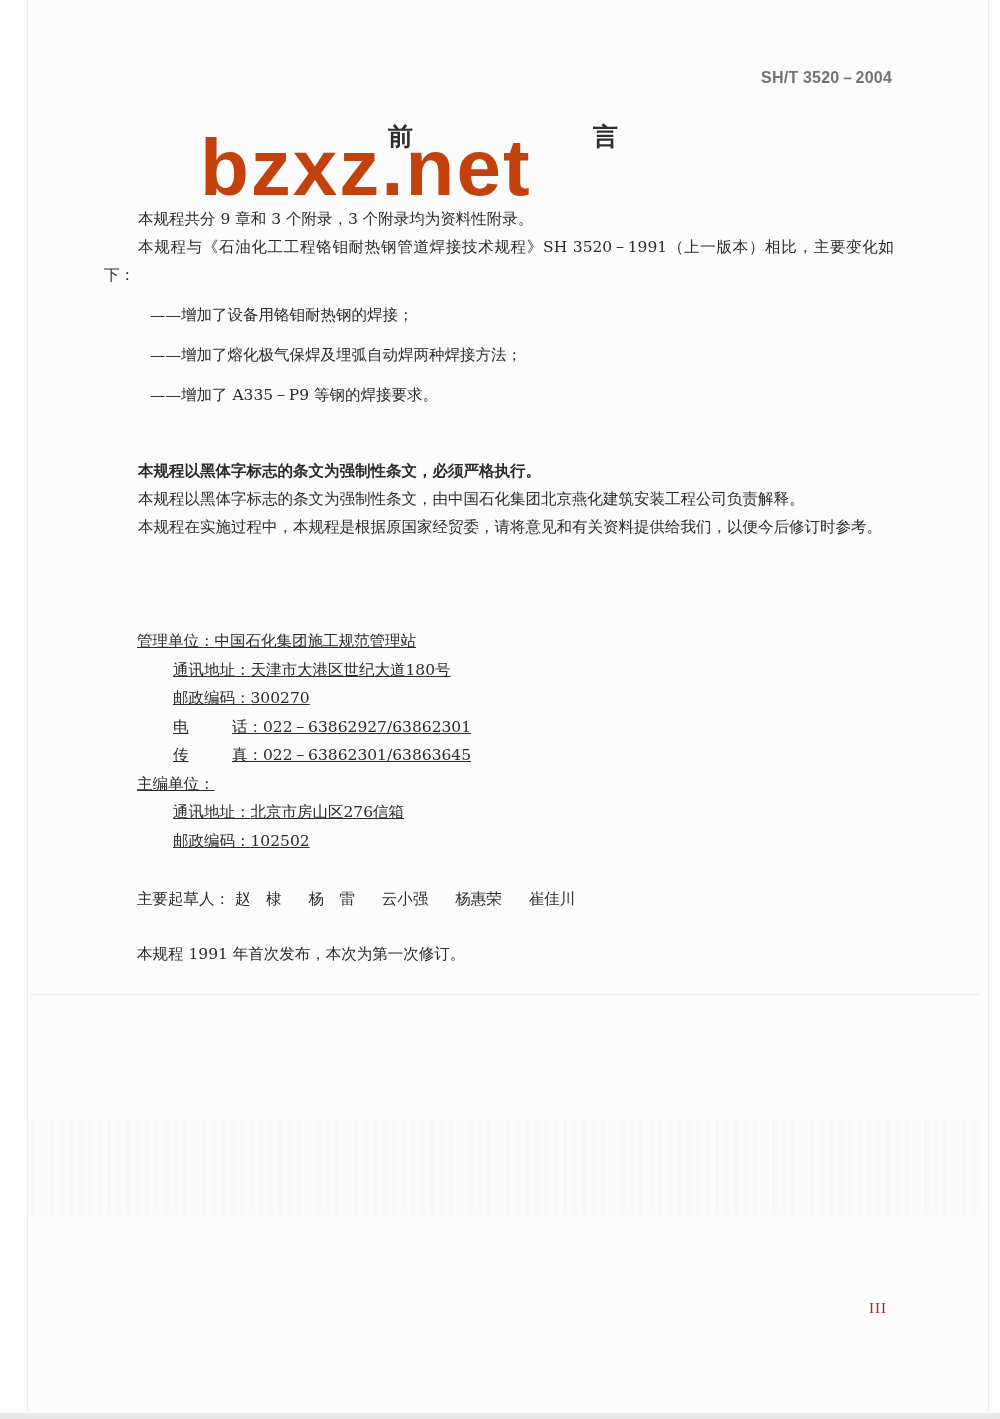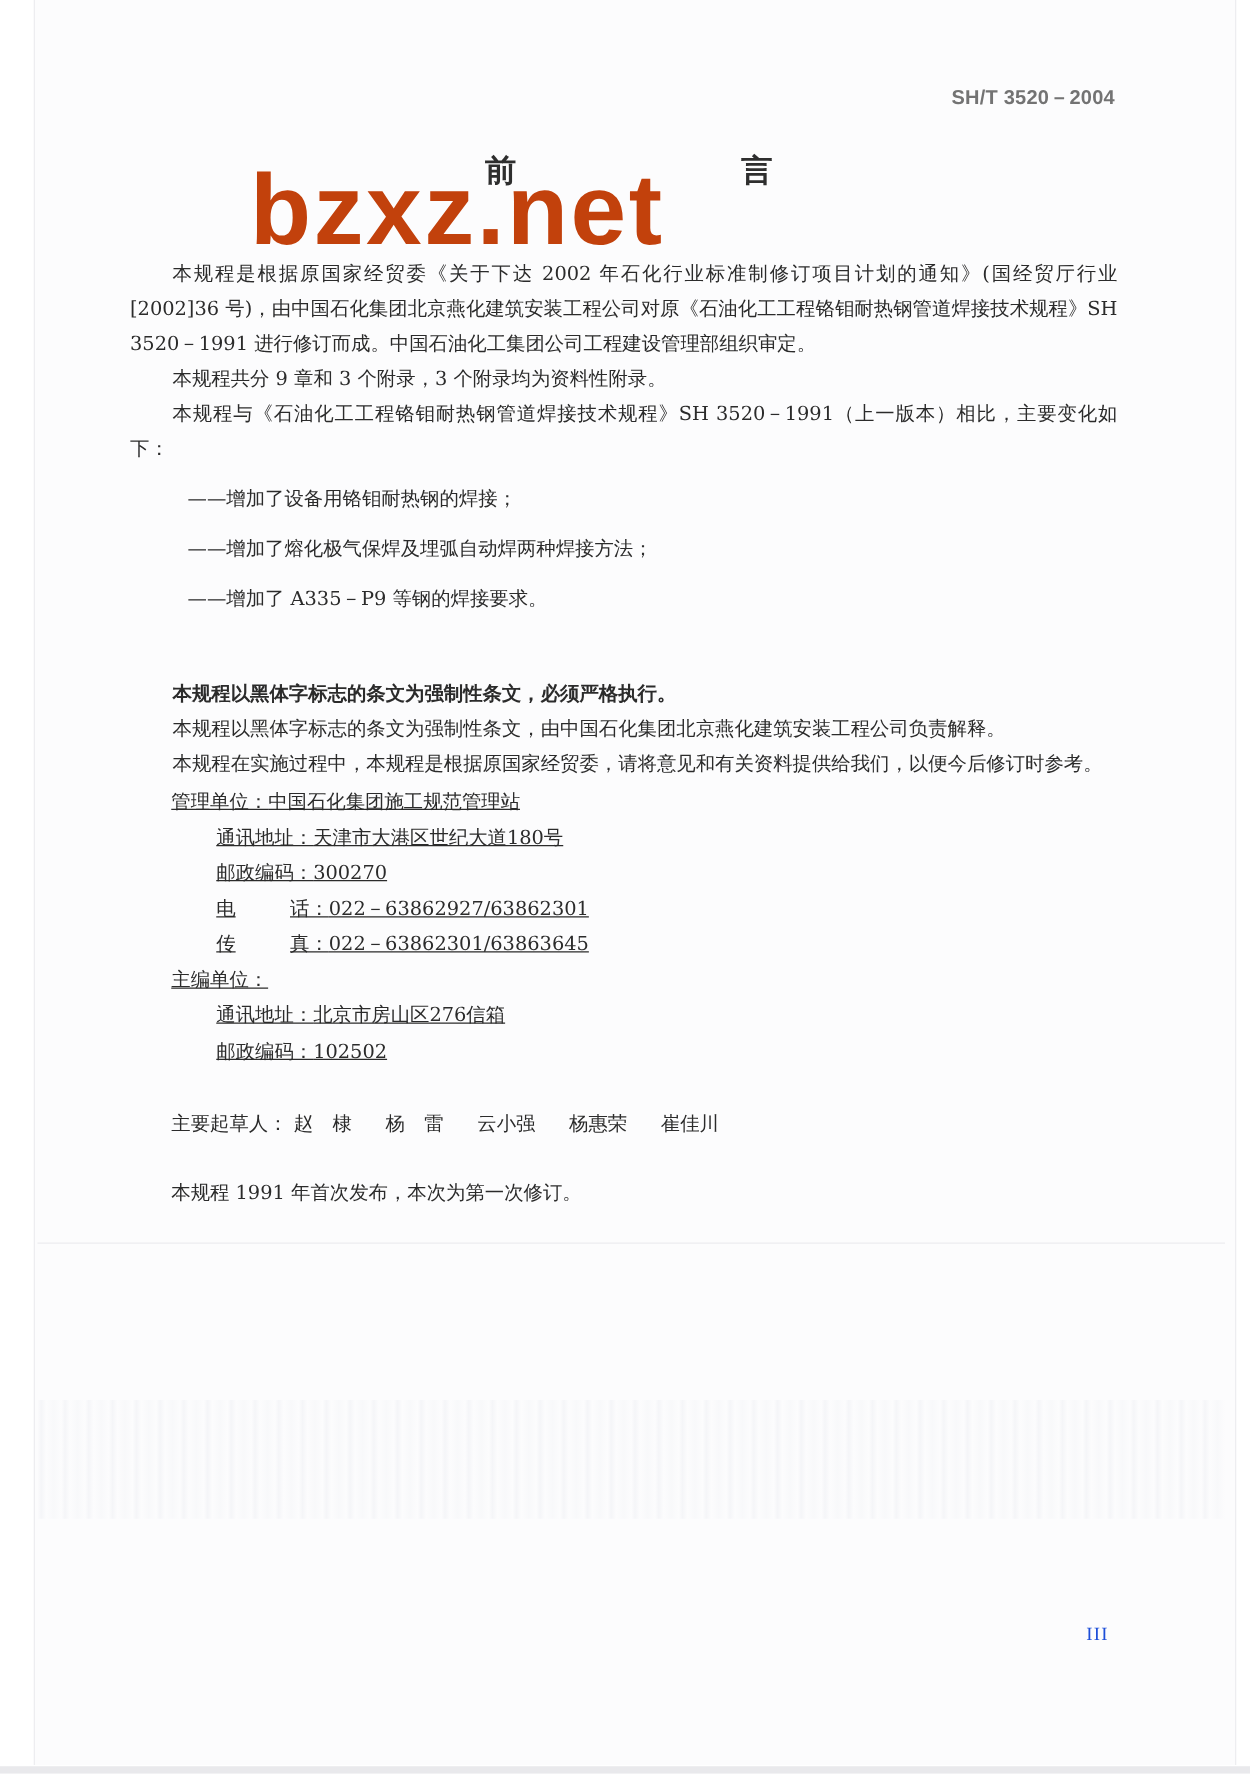--- a/index.html
+++ b/index.html
@@ -150,21 +150,21 @@
       font-size: 15.5px;
       line-height: 28px;
       z-index: 1;
     }
     .page-number {
       position: absolute;
       left: 869px;
       top: 1300px;
       font-family: "Liberation Serif", serif;
       font-size: 15px;
-      color: #1d4ed8;
+      color: #b91c1c;
       letter-spacing: 1px;
     }
   </style>
 </head>
 <body>
 
 <div class="page"></div>
 <div class="scan-line"></div>
 <div class="scan-noise"></div>
 <div class="bottom-bar"></div>
@@ -172,21 +172,20 @@
 <div class="header-code">SH/T 3520－2004</div>
 
 <div class="watermark">bzxz.net</div>
 
 <div class="title">
   <span>前</span>
   <span>言</span>
 </div>
 
 <div class="content">
-  <p class="para">本规程是根据原国家经贸委《关于下达 2002 年石化行业标准制修订项目计划的通知》(国经贸厅行业[2002]36 号)，由中国石化集团北京燕化建筑安装工程公司对原《石油化工工程铬钼耐热钢管道焊接技术规程》SH 3520－1991 进行修订而成。中国石油化工集团公司工程建设管理部组织审定。</p>
   <p class="para">本规程共分 9 章和 3 个附录，3 个附录均为资料性附录。</p>
   <p class="para">本规程与《石油化工工程铬钼耐热钢管道焊接技术规程》SH 3520－1991（上一版本）相比，主要变化如下：</p>
   <p class="dash-item">——增加了设备用铬钼耐热钢的焊接；</p>
   <p class="dash-item">——增加了熔化极气保焊及埋弧自动焊两种焊接方法；</p>
   <p class="dash-item">——增加了 A335－P9 等钢的焊接要求。</p>
   <p class="para bold">本规程以黑体字标志的条文为强制性条文，必须严格执行。</p>
   <p class="para">本规程以黑体字标志的条文为强制性条文，由中国石化集团北京燕化建筑安装工程公司负责解释。</p>
   <p class="para">本规程在实施过程中，本规程是根据原国家经贸委，请将意见和有关资料提供给我们，以便今后修订时参考。</p>
 </div>
 

